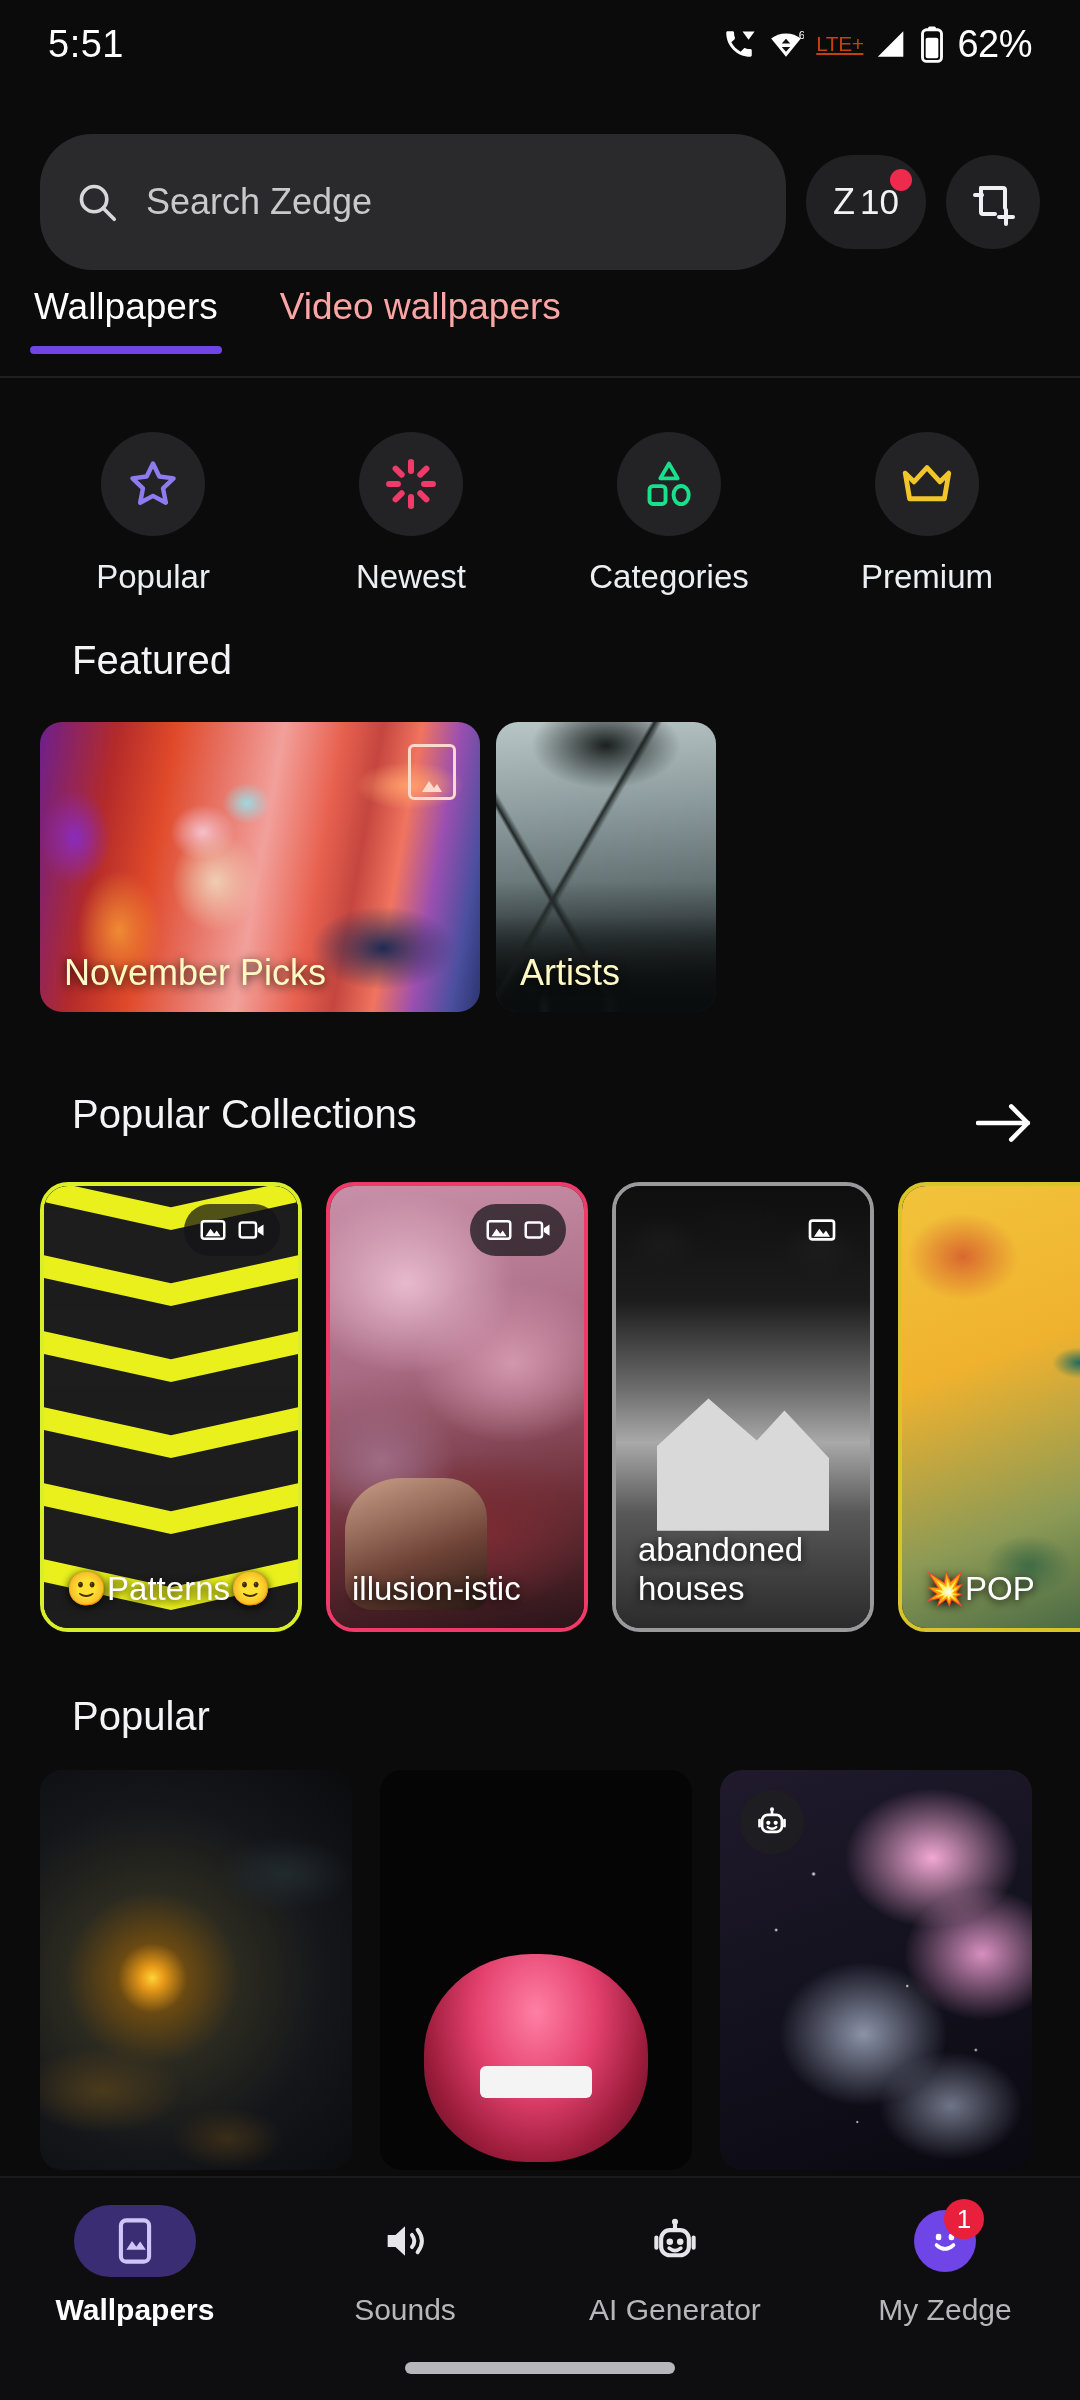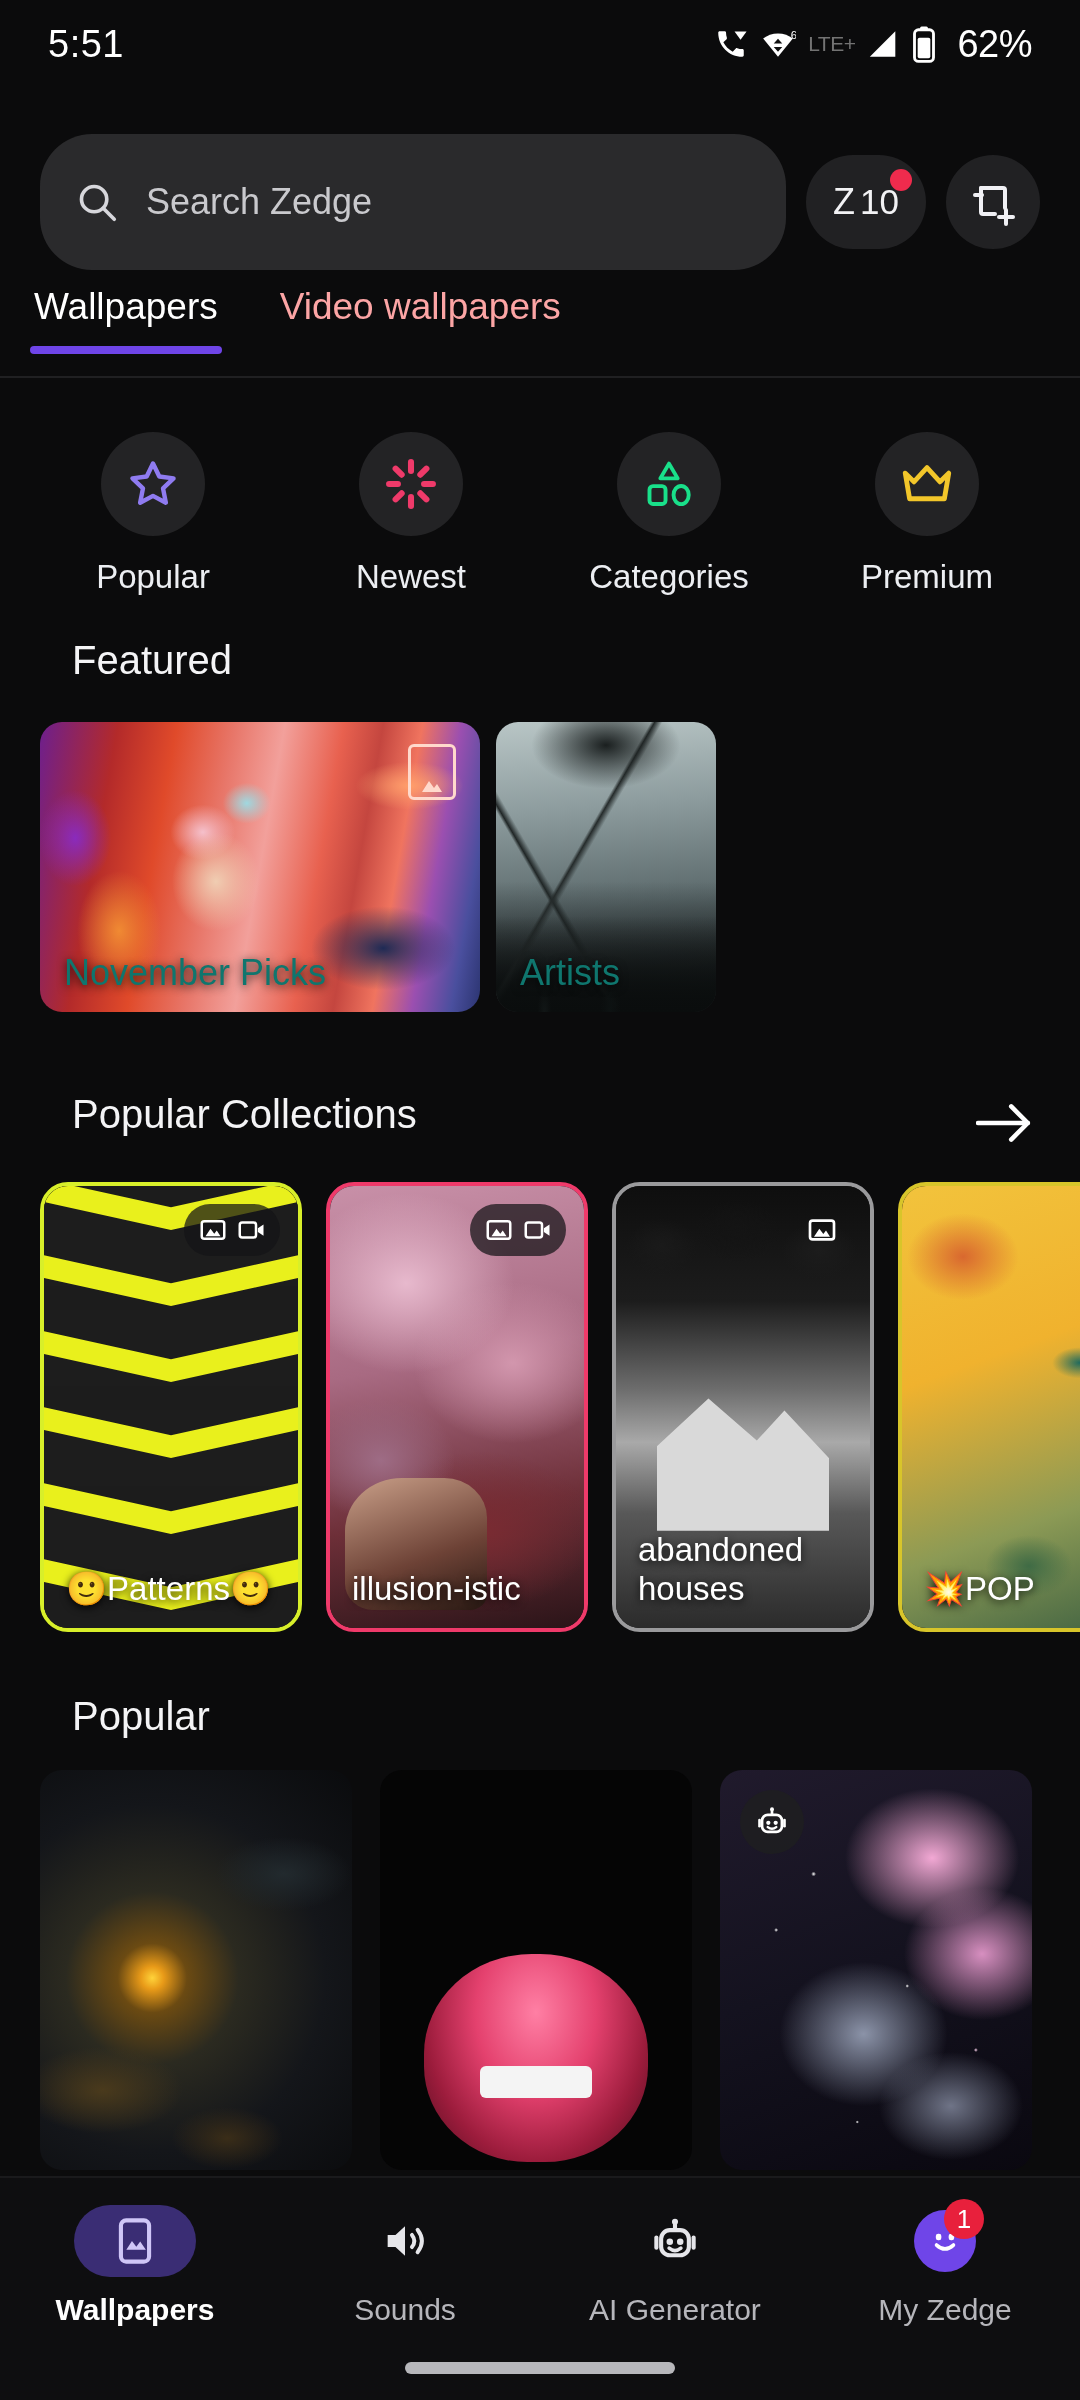--- a/index.html
+++ b/index.html
@@ -11,22 +11,22 @@
   }
   #screen { position:relative; width:1080px; height:2400px; background:#0b0b0c; overflow:hidden; }
 
   
   .statusbar{ position:absolute; top:0; left:0; width:1080px; height:88px;
     display:flex; align-items:center; justify-content:space-between;
     padding:0 48px; color:#fff; }
   .sb-clock{ font-size:38px; letter-spacing:.5px; }
   .sb-right{ display:flex; align-items:center; gap:11px; }
   .sb-right svg{ display:block; }
-  .sb-lte{ font-size:21px; color:#737373; letter-spacing:-.5px; margin:0 1px;}
-  .sb-batt{ font-size:38px; letter-spacing:-.5px; margin-left:10px;}
+  .sb-lte{ font-size:21px; color:#c2410c; letter-spacing:-.5px; margin:0 1px;text-decoration:underline;}
+  .sb-batt{ font-size:38px; letter-spacing:-.5px; margin-left:2px;}
 
   
   .searchrow{ position:absolute; top:134px; left:0; width:1080px; height:136px;
     display:flex; align-items:center; padding:0 40px; gap:20px; }
   .searchbox{ flex:1; height:100%; background:#2a2a2c; border-radius:52px;
     display:flex; align-items:center; padding:0 34px; gap:26px; }
   .searchbox .ph{ color:#c9c9cd; font-size:36px; }
   .pill{ height:94px; min-width:120px; border-radius:50px; background:#212123;
     display:flex; align-items:center; justify-content:center; position:relative;
     color:#f2f2f4; font-size:35px; gap:5px; padding:0 24px;}
@@ -56,21 +56,21 @@
   
   .sec-h{ position:absolute; left:40px; font-size:40px; color:#f4f4f6;margin-left:32px; }
   .sec-arrow{ position:absolute; right:44px; width:62px; height:62px;
      display:flex; align-items:center; justify-content:center;}
 
   
   .featured{ position:absolute; top:722px; left:0; width:1080px; height:290px;
     display:flex; gap:16px; padding-left:40px; }
   .f-card{ position:relative; border-radius:22px; overflow:hidden; flex:0 0 auto;
     height:290px; }
-  .f-card .cap{ position:absolute; left:24px; bottom:18px; color:#0f766e; font-size:36px;
+  .f-card .cap{ position:absolute; left:24px; bottom:18px; color:#fef9c3; font-size:36px;
     text-shadow:0 2px 10px rgba(0,0,0,.85); }
   .f-badge{ position:absolute; top:22px; right:24px; width:48px; height:56px;
     border:3px solid #fff; border-radius:6px; display:flex; align-items:flex-end;
     justify-content:center; padding-bottom:5px; }
   .f-badge.warm{ border-color:#ffd9cc; }
 
   
   .art-nov{ width:440px; height:290px; position:relative;
     background:linear-gradient(100deg,#6d1f8e 0%, #b32a2a 16%, #e04a2a 28%,
       #e8776a 40%, #f2a09b 50%, #e8614f 62%, #c4463f 70%,

